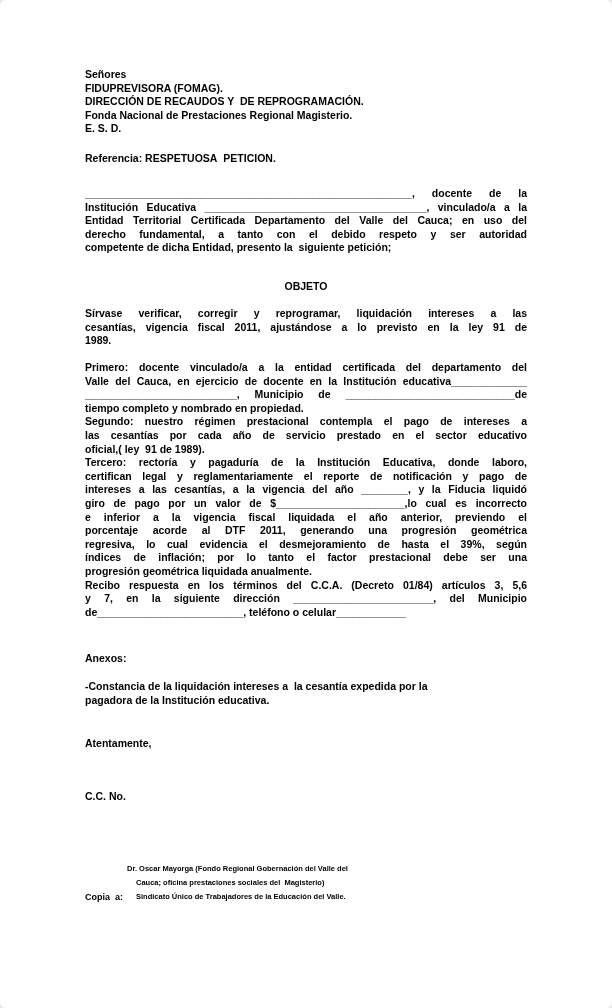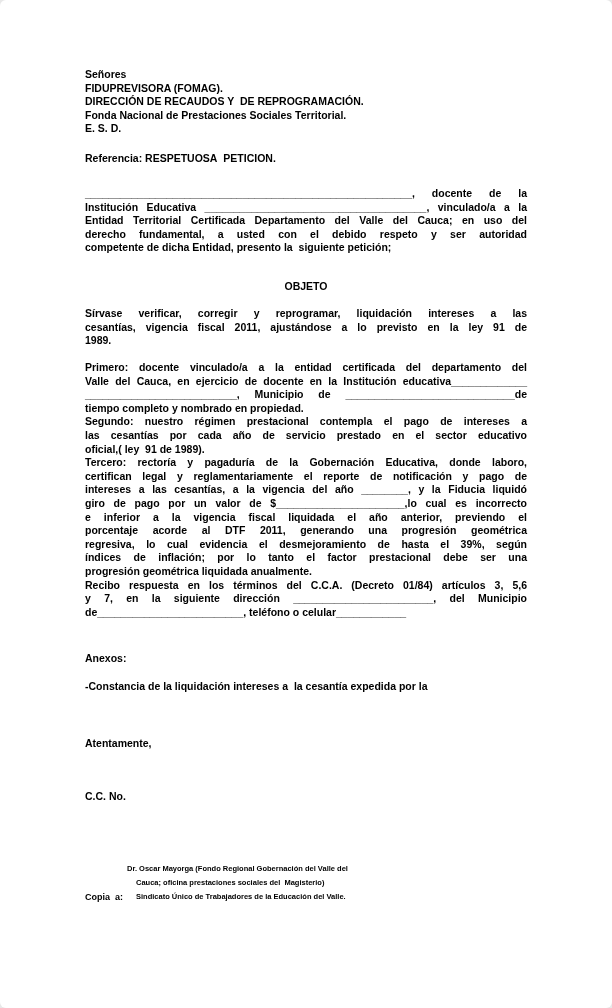--- a/index.html
+++ b/index.html
@@ -32,33 +32,33 @@
 </style>
 </head>
 <body>
 
 <div class="page">
 
   <div class="block" style="top:68px">
     <div class="ln">Señores</div>
     <div class="ln">FIDUPREVISORA (FOMAG).</div>
     <div class="ln">DIRECCIÓN DE RECAUDOS Y&nbsp; DE REPROGRAMACIÓN.</div>
-    <div class="ln">Fonda Nacional de Prestaciones Sociales Territorial.</div>
+    <div class="ln">Fonda Nacional de Prestaciones Regional Magisterio.</div>
     <div class="ln">E. S. D.</div>
   </div>
 
   <div class="block" style="top:152px">
     <div class="ln">Referencia: RESPETUOSA&nbsp; PETICION.</div>
   </div>
 
   <div class="block" style="top:187px">
     <div class="ln j">________________________________________________________, docente de la</div>
     <div class="ln j">Institución Educativa ______________________________________, vinculado/a a la</div>
     <div class="ln j">Entidad Territorial Certificada Departamento del Valle del Cauca; en uso del</div>
-    <div class="ln j">derecho fundamental, a usted con el debido respeto y ser autoridad</div>
+    <div class="ln j">derecho fundamental, a tanto con el debido respeto y ser autoridad</div>
     <div class="ln">competente de dicha Entidad, presento la&nbsp; siguiente petición;</div>
   </div>
 
   <div class="block" style="top:280px">
     <div class="ln c">OBJETO</div>
   </div>
 
   <div class="block" style="top:307px">
     <div class="ln j">Sírvase verificar, corregir y reprogramar, liquidación intereses a las</div>
     <div class="ln j">cesantías, vigencia fiscal 2011, ajustándose a lo previsto en la ley 91 de</div>
@@ -66,40 +66,41 @@
   </div>
 
   <div class="block" style="top:361px">
     <div class="ln j">Primero: docente vinculado/a a la entidad certificada del departamento del</div>
     <div class="ln j">Valle del Cauca, en ejercicio de docente en la Institución educativa_____________</div>
     <div class="ln j">__________________________, Municipio de _____________________________de</div>
     <div class="ln">tiempo completo y nombrado en propiedad.</div>
     <div class="ln j">Segundo: nuestro régimen prestacional contempla el pago de intereses a</div>
     <div class="ln j">las cesantías por cada año de servicio prestado en el sector educativo</div>
     <div class="ln">oficial,( ley&nbsp; 91 de 1989).</div>
-    <div class="ln j">Tercero: rectoría y pagaduría de la Gobernación Educativa, donde laboro,</div>
+    <div class="ln j">Tercero: rectoría y pagaduría de la Institución Educativa, donde laboro,</div>
     <div class="ln j">certifican legal y reglamentariamente el reporte de notificación y pago de</div>
     <div class="ln j">intereses a las cesantías, a la vigencia del año ________, y la Fiducia liquidó</div>
     <div class="ln j">giro de pago por un valor de $______________________,lo cual es incorrecto</div>
     <div class="ln j">e inferior a la vigencia fiscal liquidada el año anterior, previendo el</div>
     <div class="ln j">porcentaje acorde al DTF 2011, generando una progresión geométrica</div>
     <div class="ln j">regresiva, lo cual evidencia el desmejoramiento de hasta el 39%, según</div>
     <div class="ln j">índices de inflación; por lo tanto el factor prestacional debe ser una</div>
     <div class="ln">progresión geométrica liquidada anualmente.</div>
     <div class="ln j">Recibo respuesta en los términos del C.C.A. (Decreto 01/84) artículos 3, 5,6</div>
     <div class="ln j">y 7, en la siguiente dirección ________________________, del Municipio</div>
     <div class="ln">de_________________________, teléfono o celular____________</div>
   </div>
 
   <div class="block" style="top:652px">
     <div class="ln">Anexos:</div>
   </div>
 
   <div class="block" style="top:680px">
     <div class="ln">-Constancia de la liquidación intereses a&nbsp; la cesantía expedida por la</div>
+    <div class="ln">pagadora de la Institución educativa.</div>
   </div>
 
   <div class="block" style="top:737px">
     <div class="ln">Atentamente,</div>
   </div>
 
   <div class="block" style="top:790px">
     <div class="ln">C.C. No.</div>
   </div>
 

